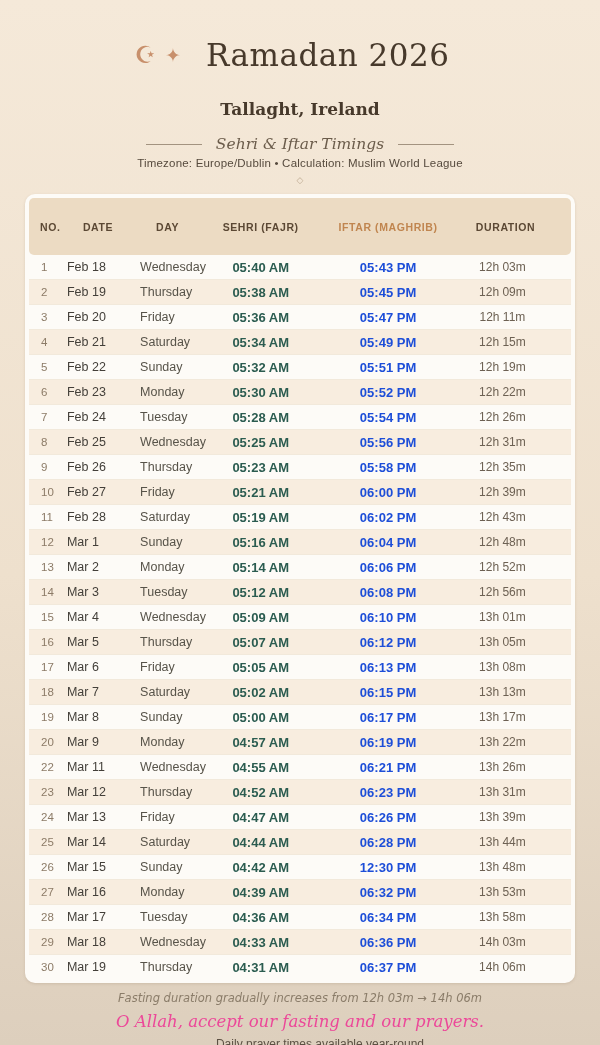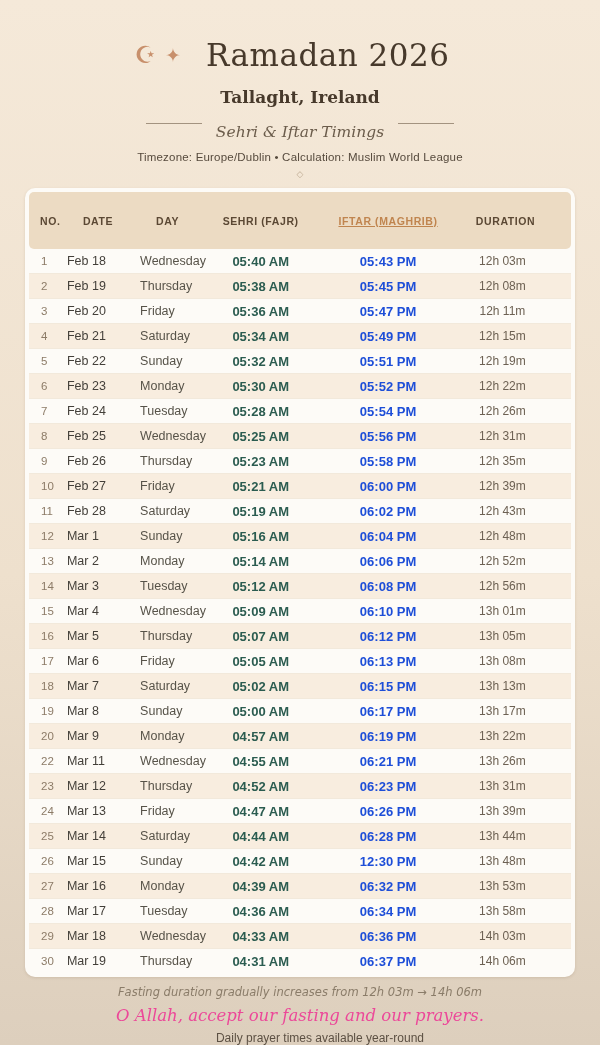--- a/index.html
+++ b/index.html
@@ -19,49 +19,49 @@
   }
   .icon-glyph { font-family: "DejaVu Sans", sans-serif; color: #c8906c; }
   .crescent-big { font-size: 24px; line-height: 1; }
   .sparkle { font-size: 19px; line-height: 1; }
   .title {
     font-family: "DejaVu Serif", serif; font-size: 31px; font-weight: 400;
     line-height: 34px; letter-spacing: 0.5px; margin: 16px;
   }
   .location {
     font-family: "DejaVu Serif", serif; font-size: 17px; font-weight: 700;
-    color: #47392b; line-height: 19px; margin: 0;
+    color: #47392b; line-height: 19px; margin: 12px;
   }
   .tagline-row {
-    margin-top: 16px; display: flex; align-items: flex-start; justify-content: center; gap: 14px;
+    margin-top: 16px; display: flex; align-items: center; justify-content: center; gap: 14px;
   }
   .tagline-line { width: 56px; height: 1px; background: #a39380; }
   .tagline {
     font-family: "DejaVu Serif", serif; font-style: italic;
     font-size: 15.5px; color: #6b5c4b;
   }
-  .meta-line { margin-top: 10px; font-size: 11.5px; color: #564a3d; letter-spacing: 0.2px; }
+  .meta-line { margin-top: 4px; font-size: 11.5px; color: #564a3d; letter-spacing: 0.2px; }
   .diamond { margin-top: 6px; font-size: 9px; color: #c0ac94; font-family: "DejaVu Sans", sans-serif; }
 
   
   .card {
     margin: 9px 25px 0; background: #fdfbf7; border-radius: 10px;
     padding: 4px; box-shadow: 0 1px 3px rgba(120, 95, 65, 0.18);
   }
   table { width: 100%; border-collapse: collapse; table-layout: fixed; }
   col.c-no { width: 7%; } col.c-date { width: 13.5%; } col.c-day { width: 12%; }
   col.c-sehri { width: 20.5%; } col.c-iftar { width: 26.5%; } col.c-dur { width: 20.5%; }
   thead th {
     background: #ecdbc3; height: 25px; font-size: 10.5px; font-weight: 700;
     color: #5b4834; letter-spacing: 0.6px; text-align: left; padding: 16px;
   }
   thead th:first-child { padding-left: 11px; border-radius: 5px 0 0 5px; }
   thead th:last-child { border-radius: 0 5px 5px 0; }
   thead th.center { text-align: center; }
-  thead th.iftar-h { color: #c0854f; text-decoration: underline; }
+  thead th.iftar-h { color: #c0854f; }
   thead th.dur-h { padding-right: 26px; }
   tbody td { height: 24px; padding: 0; font-size: 12.5px; border-top: 1px solid #f2e9db; }
   tbody tr:first-child td { border-top: none; }
   tbody tr:nth-child(even) { background: #f8eddf; }
   td.no { padding-left: 12px; color: #8c7b67; font-size: 11.5px; }
   td.date { color: #433f39; }
   td.day { color: #575349; }
   td.sehri { text-align: center; color: #2b5c50; font-weight: 700; font-size: 13px; }
   td.iftar { text-align: center; color: #1d4ed8; font-weight: 700; font-size: 13px; }
   td.dur { text-align: center; padding-right: 26px; color: #6d6153; font-size: 12px; }
@@ -134,21 +134,21 @@
       <td class="iftar">05:43 PM</td>
       <td class="dur">12h 03m</td>
     </tr>
 
     <tr>
       <td class="no">2</td>
       <td class="date">Feb 19</td>
       <td class="day">Thursday</td>
       <td class="sehri">05:38 AM</td>
       <td class="iftar">05:45 PM</td>
-      <td class="dur">12h 08m</td>
+      <td class="dur">12h 09m</td>
     </tr>
 
     <tr>
       <td class="no">3</td>
       <td class="date">Feb 20</td>
       <td class="day">Friday</td>
       <td class="sehri">05:36 AM</td>
       <td class="iftar">05:47 PM</td>
       <td class="dur">12h 11m</td>
     </tr>

